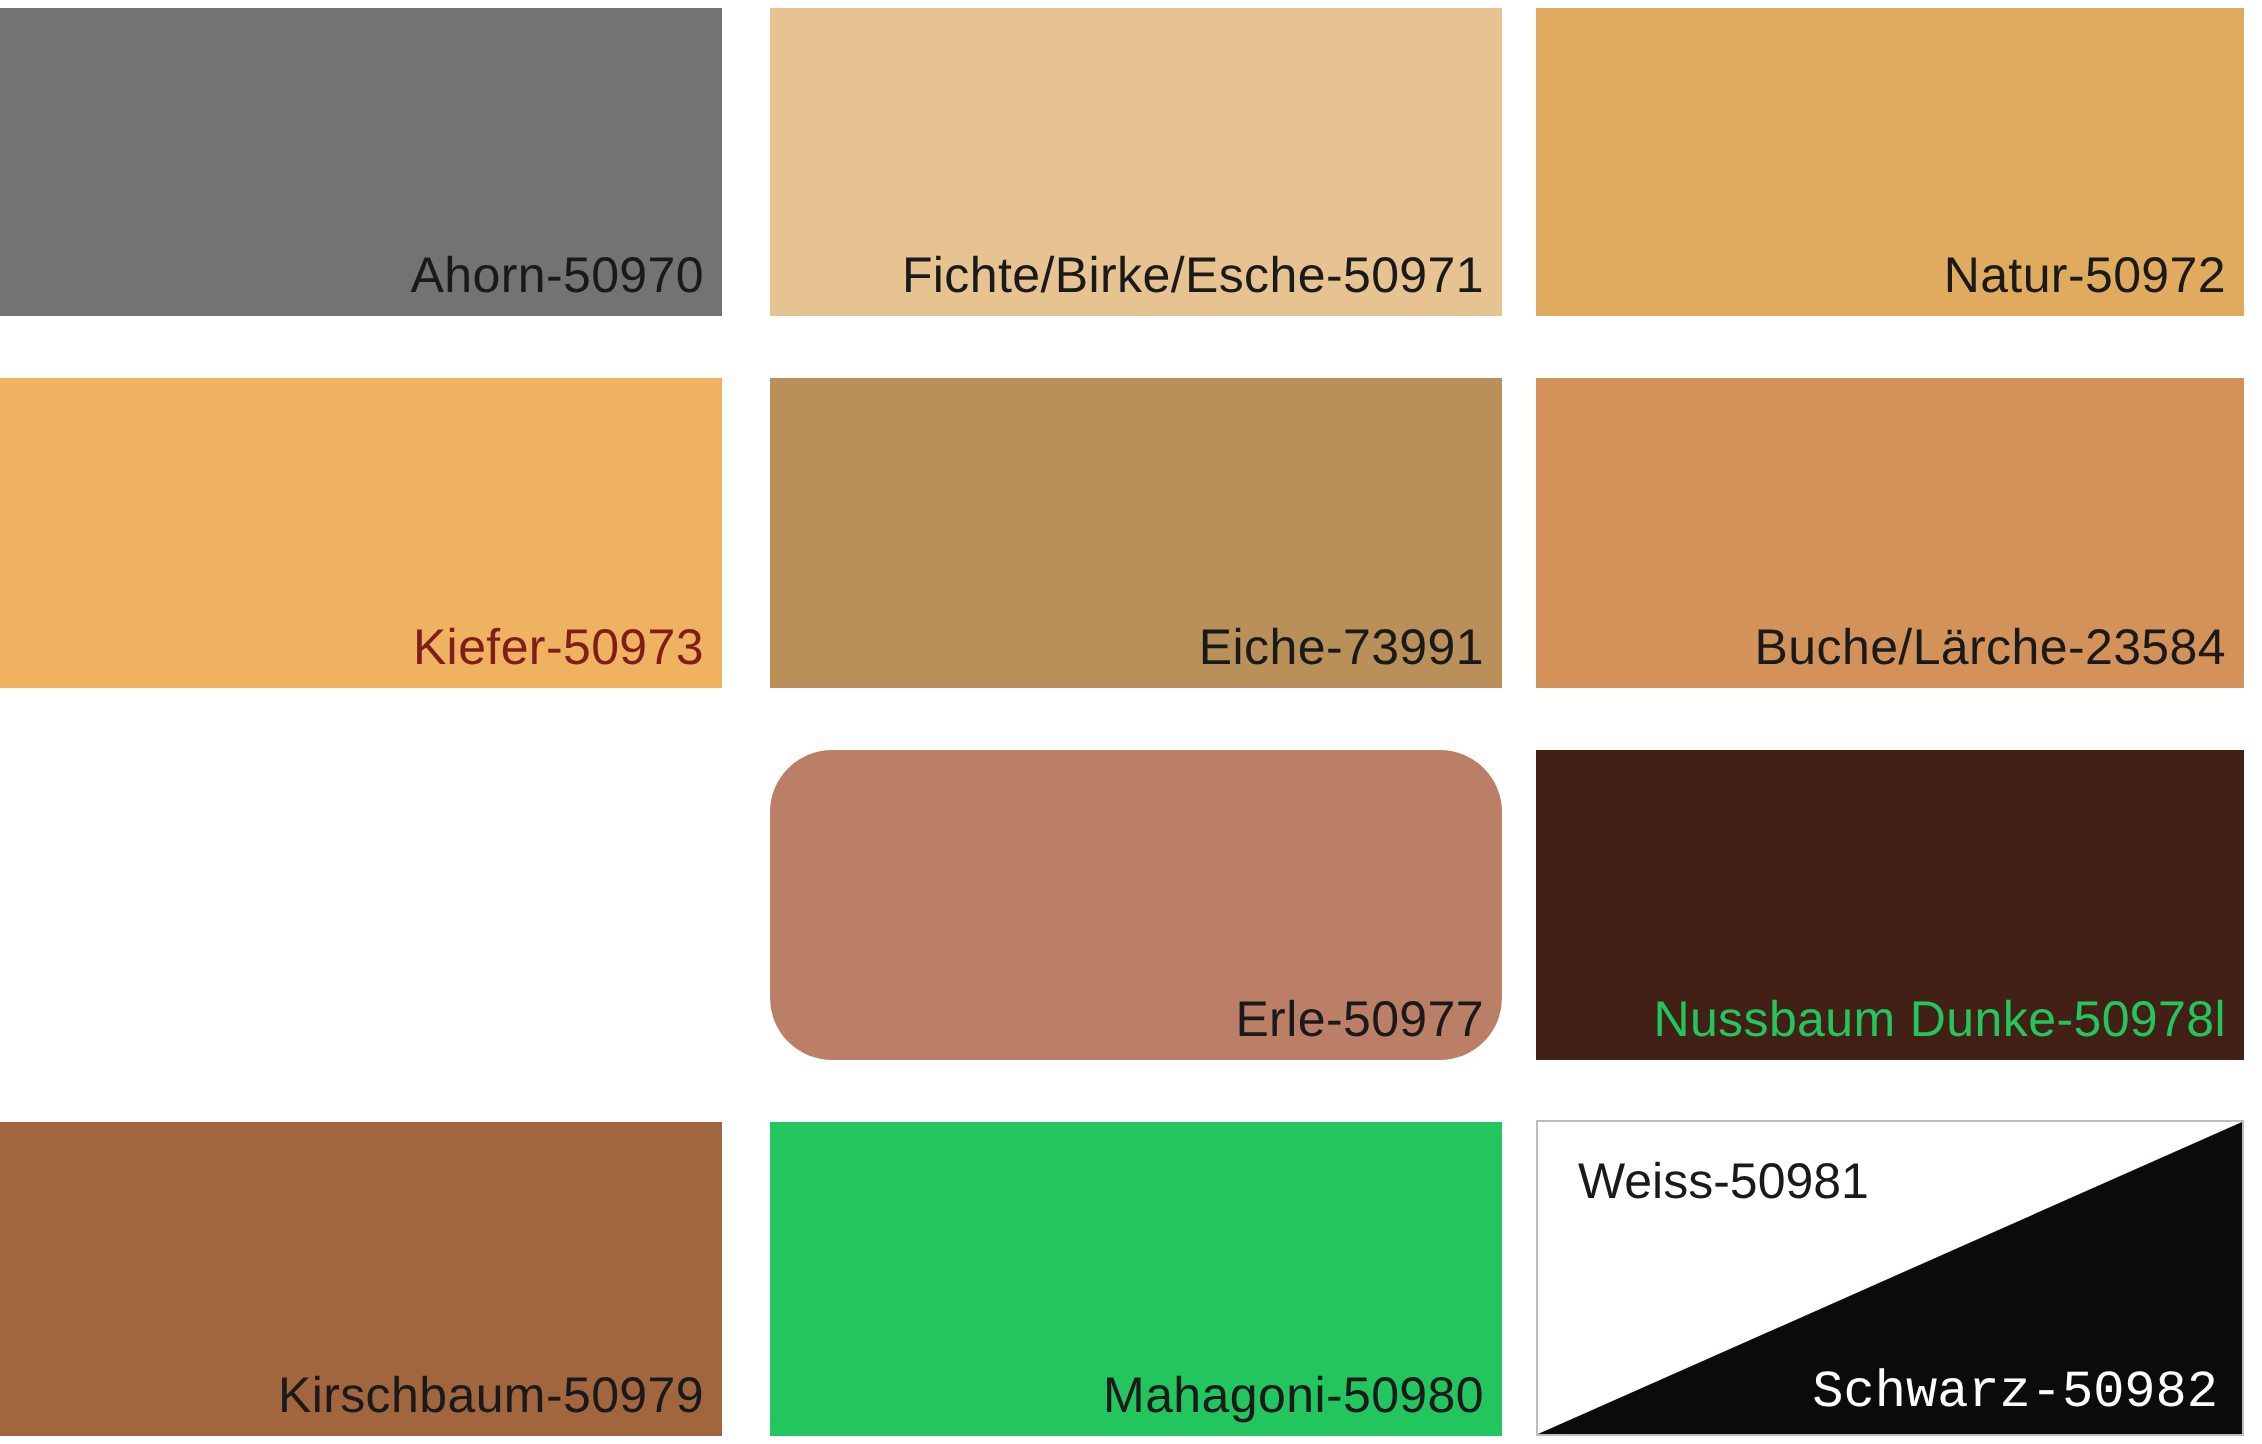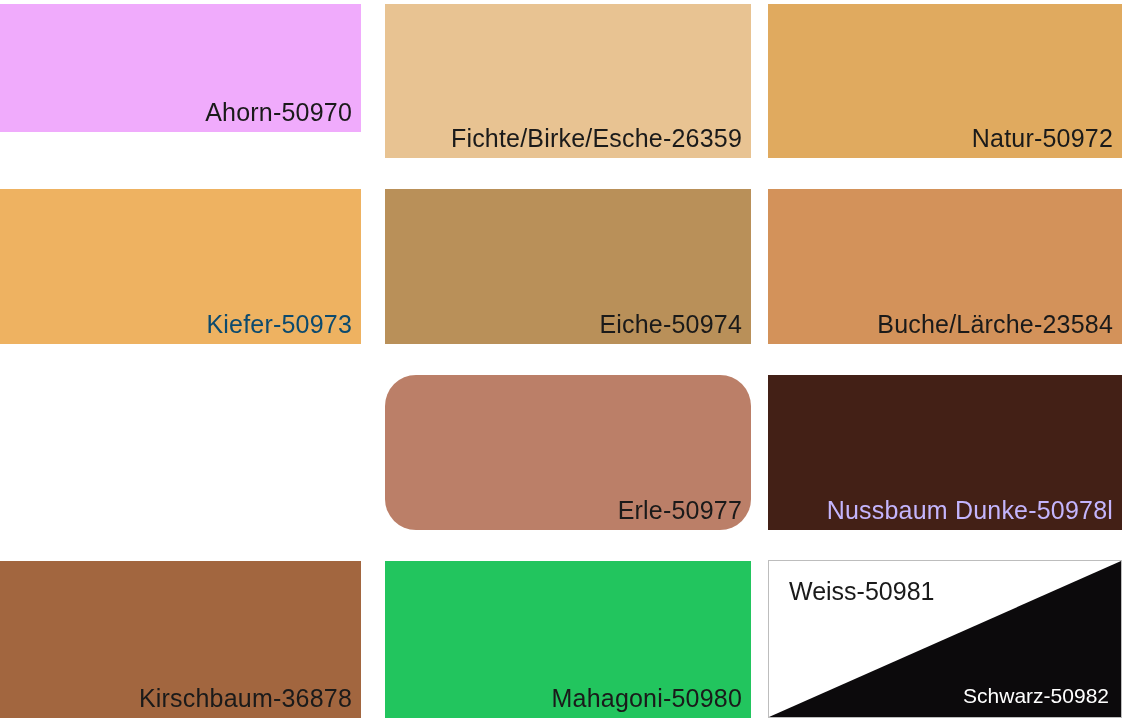--- a/index.html
+++ b/index.html
@@ -59,65 +59,66 @@
     left: 20px;
     top: 16px;
     font-size: 25px;
     line-height: 28px;
     white-space: nowrap;
   }
   .split-label-bottom {
     position: absolute;
     right: 12px;
     bottom: 7px;
-    font-size: 21px;
+    font-size: 26px;
     line-height: 28px;
     white-space: nowrap;
+    font-family: Liberation Mono, monospace;
   }
 </style>
 </head>
 <body style="background-color: rgb(255, 255, 255);">
 
 <div id="board" style="background-color: rgb(255, 255, 255);">
 
-  <div class="swatch" style="left: 0px; top: 4px; width: 361px; height: 128px; background-color: #f0abfc;">
+  <div class="swatch" style="left: 0px; top: 4px; width: 361px; height: 154px; background-color: #737373;">
     <span class="swatch-label" style="color: rgb(26, 26, 26);">Ahorn-50970</span>
   </div>
 
   <div class="swatch" style="left: 385px; top: 4px; width: 366px; height: 154px; background-color: rgb(232, 195, 146);">
-    <span class="swatch-label" style="color: rgb(26, 26, 26);">Fichte/Birke/Esche-26359</span>
+    <span class="swatch-label" style="color: rgb(26, 26, 26);">Fichte/Birke/Esche-50971</span>
   </div>
 
   <div class="swatch" style="left: 768px; top: 4px; width: 354px; height: 154px; background-color: rgb(224, 170, 95);">
     <span class="swatch-label" style="color: rgb(26, 26, 26);">Natur-50972</span>
   </div>
 
   <div class="swatch" style="left: 0px; top: 189px; width: 361px; height: 155px; background-color: rgb(238, 178, 97);">
-    <span class="swatch-label" style="color: #0c4a6e;">Kiefer-50973</span>
+    <span class="swatch-label" style="color: #7f1d1d;">Kiefer-50973</span>
   </div>
 
   <div class="swatch" style="left: 385px; top: 189px; width: 366px; height: 155px; background-color: rgb(185, 144, 89);">
-    <span class="swatch-label" style="color: rgb(26, 26, 26);">Eiche-50974</span>
+    <span class="swatch-label" style="color: rgb(26, 26, 26);">Eiche-73991</span>
   </div>
 
   <div class="swatch" style="left: 768px; top: 189px; width: 354px; height: 155px; background-color: rgb(211, 146, 90);">
     <span class="swatch-label" style="color: rgb(26, 26, 26);">Buche/Lärche-23584</span>
   </div>
 
 
   <div class="swatch" style="left: 385px; top: 375px; width: 366px; height: 155px; background-color: rgb(187, 127, 104); border-radius: 31px;">
     <span class="swatch-label" style="color: rgb(26, 26, 26);">Erle-50977</span>
   </div>
 
   <div class="swatch" style="left: 768px; top: 375px; width: 354px; height: 155px; background-color: rgb(67, 32, 22);">
-    <span class="swatch-label" style="color: #c4b5fd;">Nussbaum Dunke-50978l</span>
+    <span class="swatch-label" style="color: #22c55e;">Nussbaum Dunke-50978l</span>
   </div>
 
   <div class="swatch" style="left: 0px; top: 561px; width: 361px; height: 157px; background-color: rgb(162, 102, 63);">
-    <span class="swatch-label" style="color: rgb(26, 26, 26);">Kirschbaum-36878</span>
+    <span class="swatch-label" style="color: rgb(26, 26, 26);">Kirschbaum-50979</span>
   </div>
 
   <div class="swatch" style="left: 385px; top: 561px; width: 366px; height: 157px; background-color: #22c55e;">
     <span class="swatch-label" style="color: rgb(26, 26, 26);">Mahagoni-50980</span>
   </div>
 
   <div class="split-swatch" style="left: 768px; top: 560px; width: 354px; height: 158px; background-color: rgb(255, 255, 255); border-color: rgb(189, 189, 189);">
     <svg class="diag" viewBox="0 0 354 158" preserveAspectRatio="none">
       <polygon points="0,158 354,0 354,158" fill="#0c0a0c"></polygon>
     </svg>

